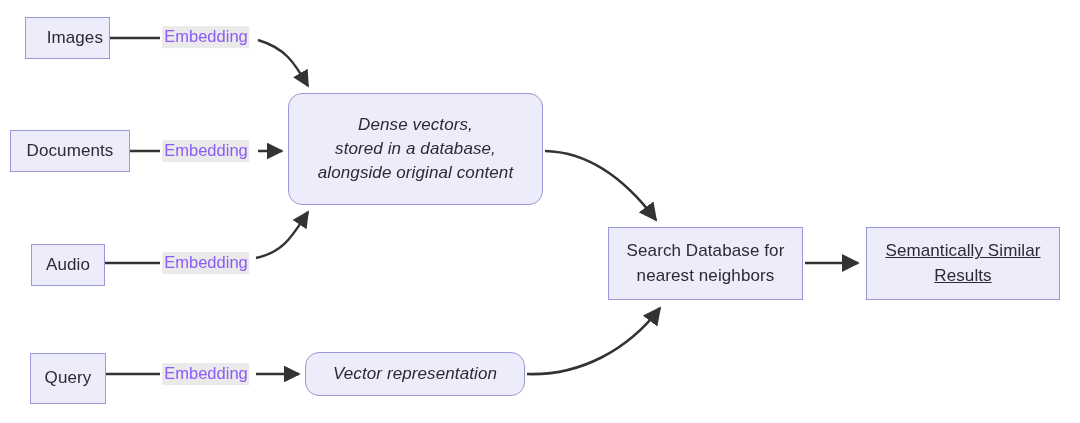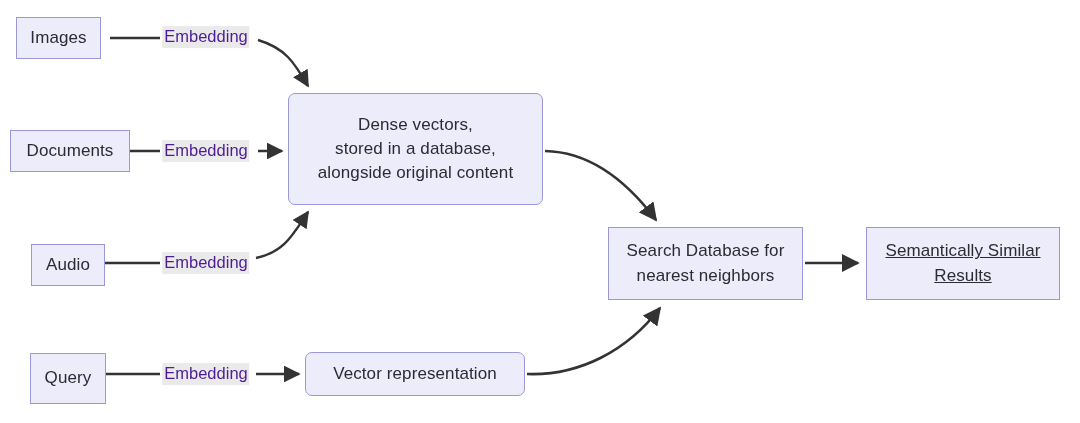--- a/index.html
+++ b/index.html
@@ -35,30 +35,31 @@
     display: flex;
     align-items: center;
     justify-content: center;
     text-align: center;
     font-size: 17px;
     line-height: 1.42;
     letter-spacing: 0.1px;
     padding: 2px 6px;
   }
   .node.rounded {
-    border-radius: 7px;
+    border-radius: 14px;
+    font-style: italic;
   }
   .node .node-label {
     display: block;
     white-space: pre-line;
   }
   .edge-label {
     position: absolute;
     background: #eaeaea;
-    color: #4c1d95;
+    color: #8b5cf6;
     font-size: 16.5px;
     line-height: 1.2;
     padding: 1px 2px;
     white-space: nowrap;
     transform: translate(-50%, -50%);
   }
 </style>
 </head>
 <body>
 
@@ -79,21 +80,21 @@
 
     <path d="M 106 374 L 160 374 M 256 374 L 299 374" fill="none" stroke="#333333" stroke-width="2.4" marker-end="url(#arrow)"></path>
 
     <path d="M 545 151 C 590 152 626 180 656 220" fill="none" stroke="#333333" stroke-width="2.6" marker-end="url(#arrow)"></path>
 
     <path d="M 527 374 C 580 376 628 350 660 308" fill="none" stroke="#333333" stroke-width="2.6" marker-end="url(#arrow)"></path>
 
     <path d="M 805 263 L 858 263" fill="none" stroke="#333333" stroke-width="2.6" marker-end="url(#arrow)"></path>
   </svg>
 
-  <div class="node" style="left:16px; top:17px; width:85px; height:42px;">
+  <div class="node" style="left:25px; top:17px; width:85px; height:42px;justify-content:flex-end;">
     <span class="node-label">Images</span>
   </div>
 
   <div class="node" style="left:31px; top:244px; width:74px; height:42px;">
     <span class="node-label">Audio</span>
   </div>
 
   <div class="node" style="left:10px; top:130px; width:120px; height:42px;">
     <span class="node-label">Documents</span>
   </div>

